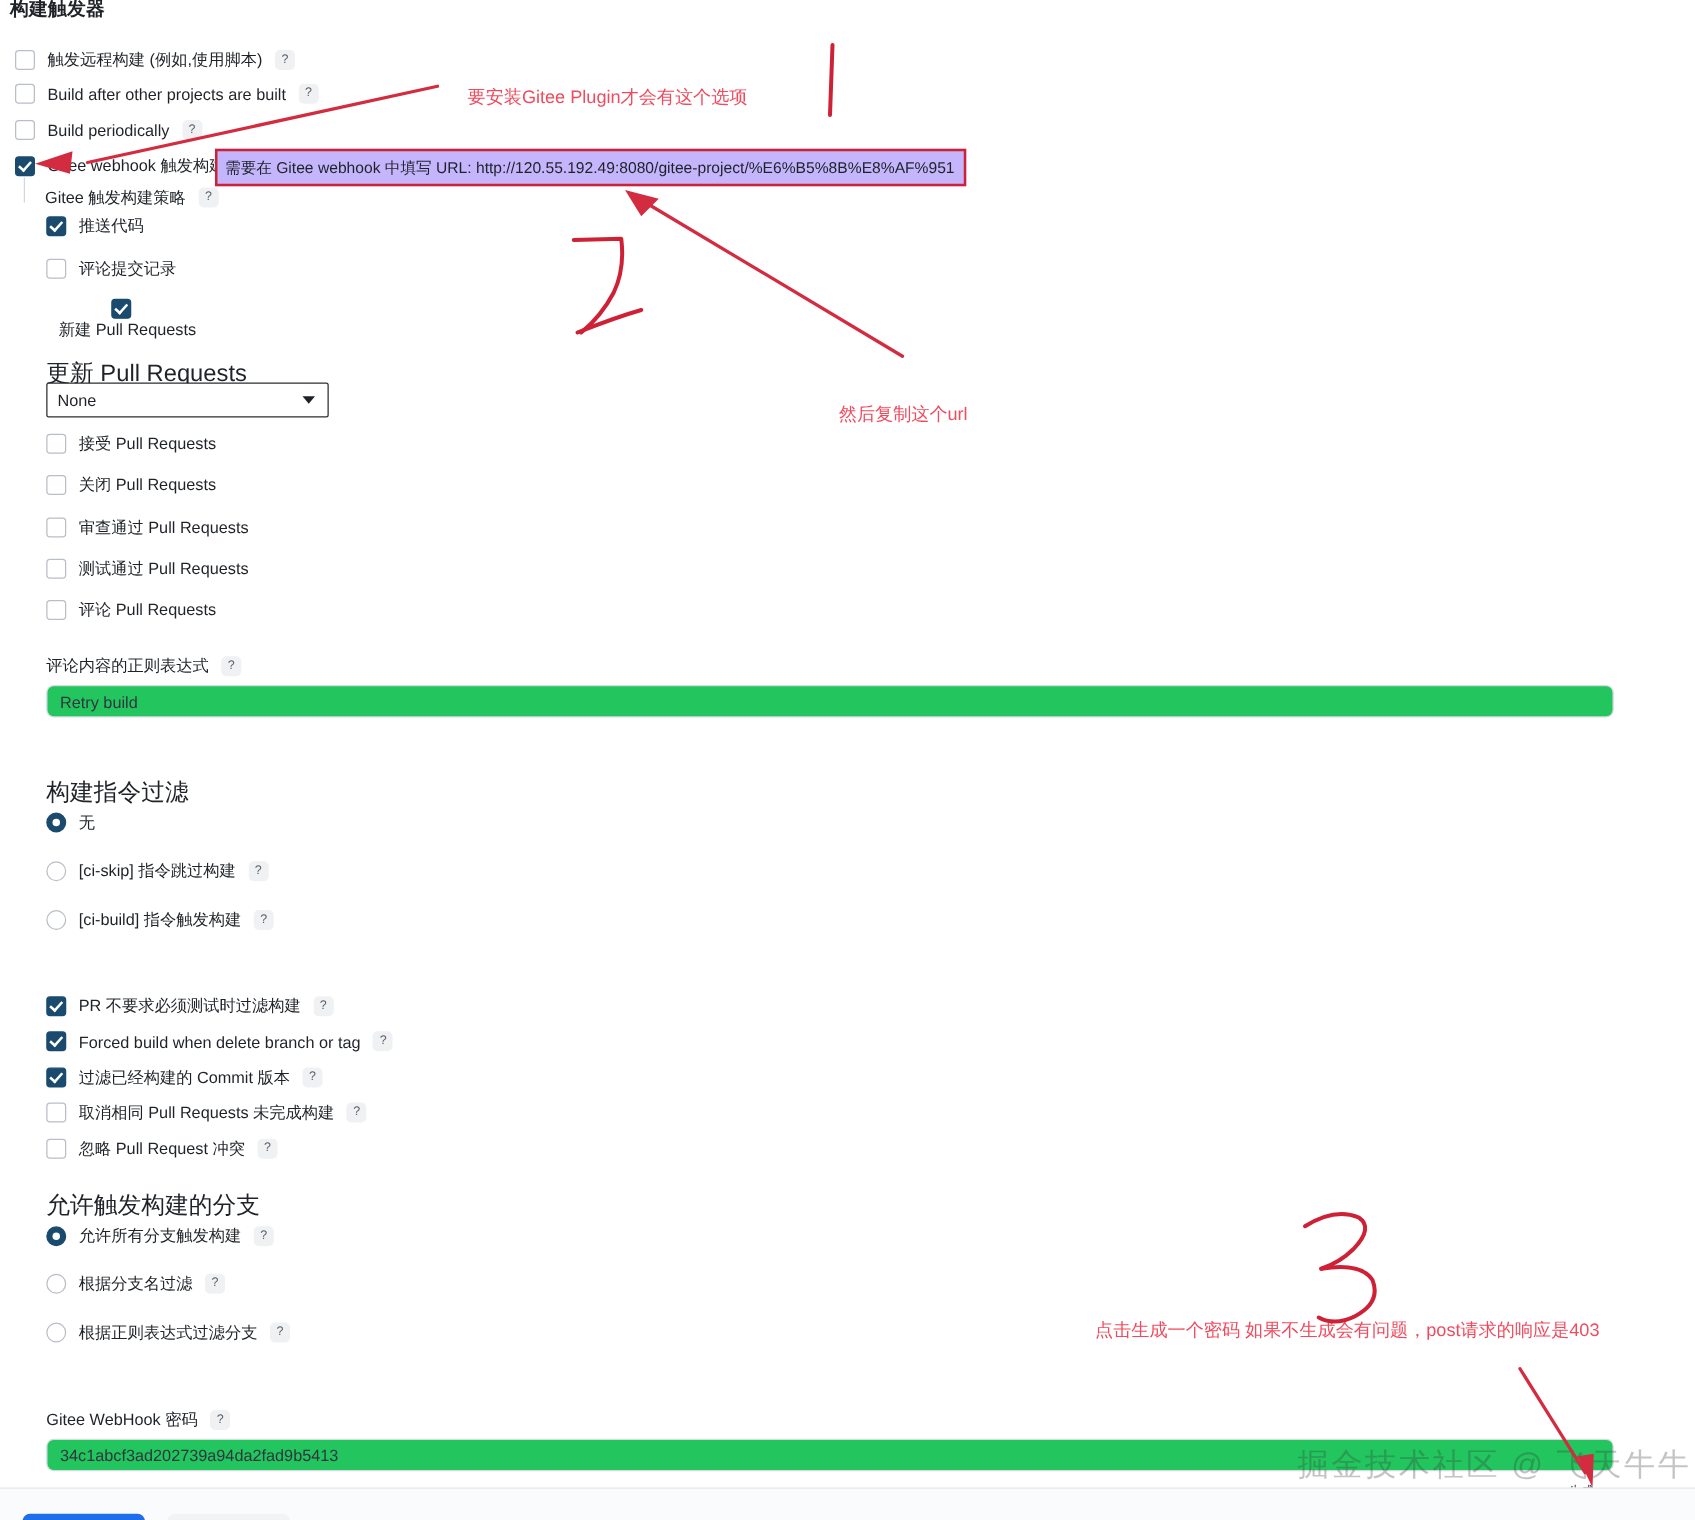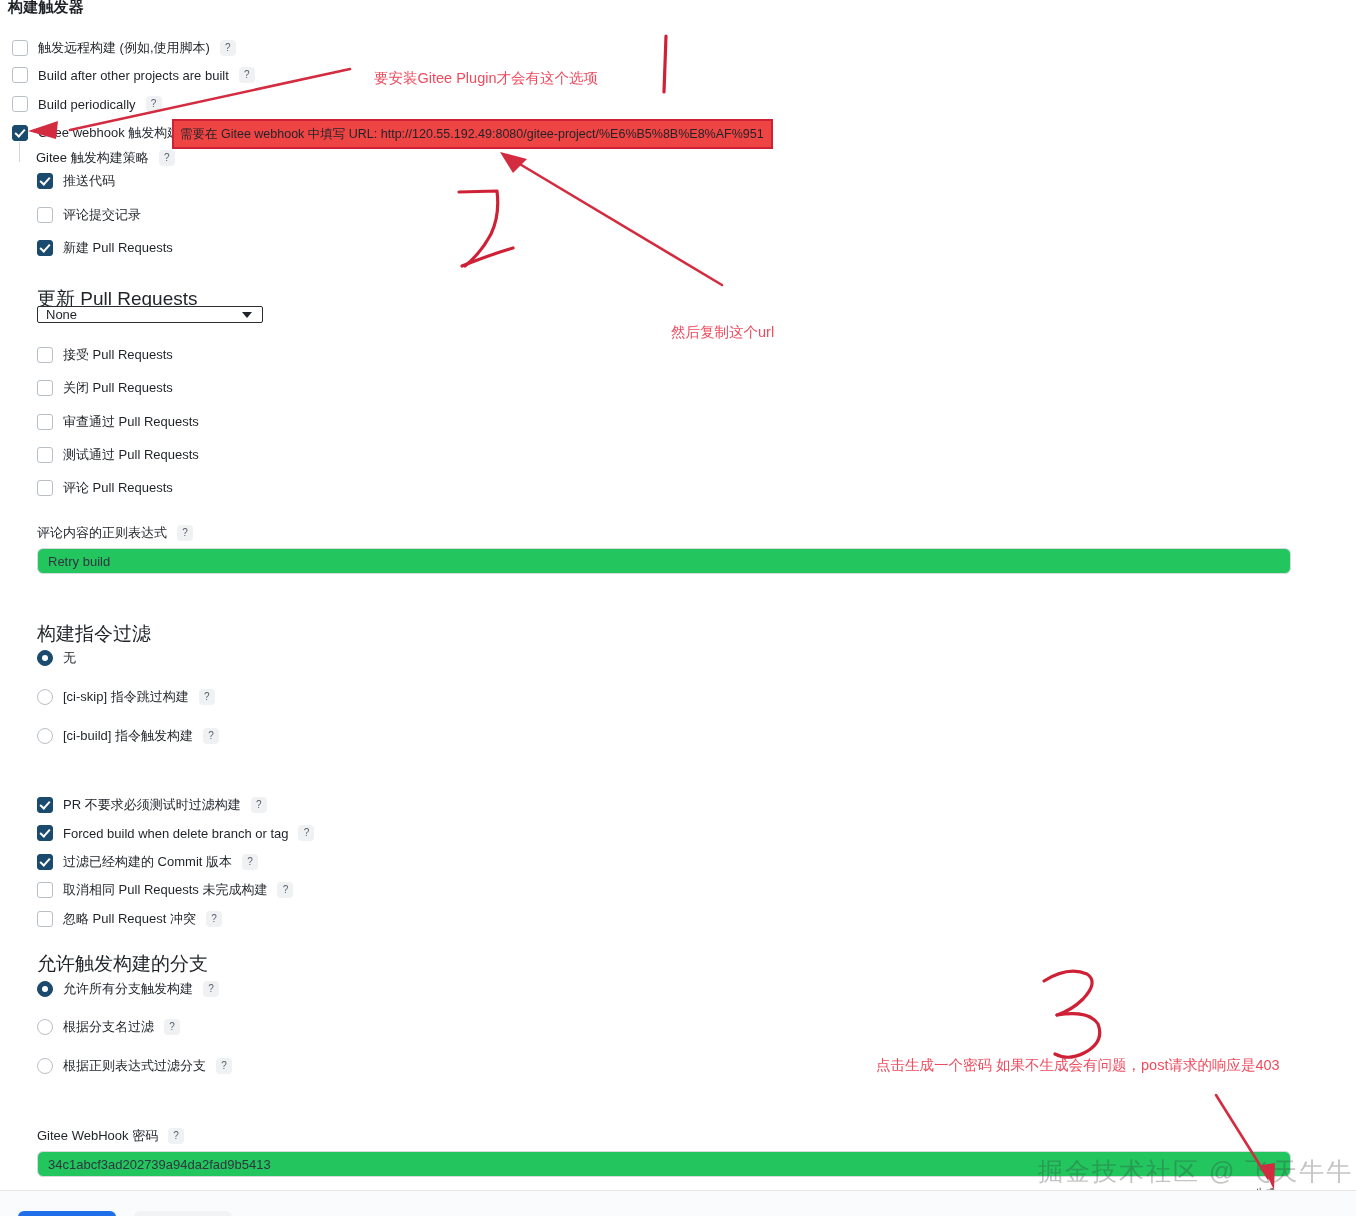--- a/index.html
+++ b/index.html
@@ -154,21 +154,21 @@
     border-right: 5px solid transparent;
     border-top: 6px solid #1f2328;
     margin-right: 2px;
   }
 
   
   .url-callout {
     position: absolute;
     box-sizing: border-box;
     border: 2px solid #cf2136;
-    background: #ef4444;
+    background: #c4b5fd;
     display: flex;
     align-items: center;
     padding-left: 6px;
     font-size: 12.5px;
     color: #1f2328;
     white-space: nowrap;
   }
 
   
   .btn-save {
@@ -274,28 +274,28 @@
   <div class="row" style="left:37px; top:172px;">
     <span class="cbox checked"></span>
     <span class="lbl">推送代码</span>
   </div>
 
   <div class="row" style="left:37px; top:206px;">
     <span class="cbox"></span>
     <span class="lbl">评论提交记录</span>
   </div>
 
-  <div class="row" style="left:37px; top:239px;">
+  <div class="row" style="left:37px; top:239px;flex-direction:column;">
     <span class="cbox checked"></span>
     <span class="lbl">新建 Pull Requests</span>
   </div>
 
   <div class="group-label" style="left:37px; top:286px;">更新 Pull Requests</div>
 
-  <div class="selectbox" style="left:37px; top:306px; width:226px; height:17px;">
+  <div class="selectbox" style="left:37px; top:306px; width:226px; height:28px;">
     <span>None</span>
     <span class="caret"></span>
   </div>
 
   <div class="row" style="left:37px; top:346px;">
     <span class="cbox"></span>
     <span class="lbl">接受 Pull Requests</span>
   </div>
   <div class="row" style="left:37px; top:379px;">
     <span class="cbox"></span>

